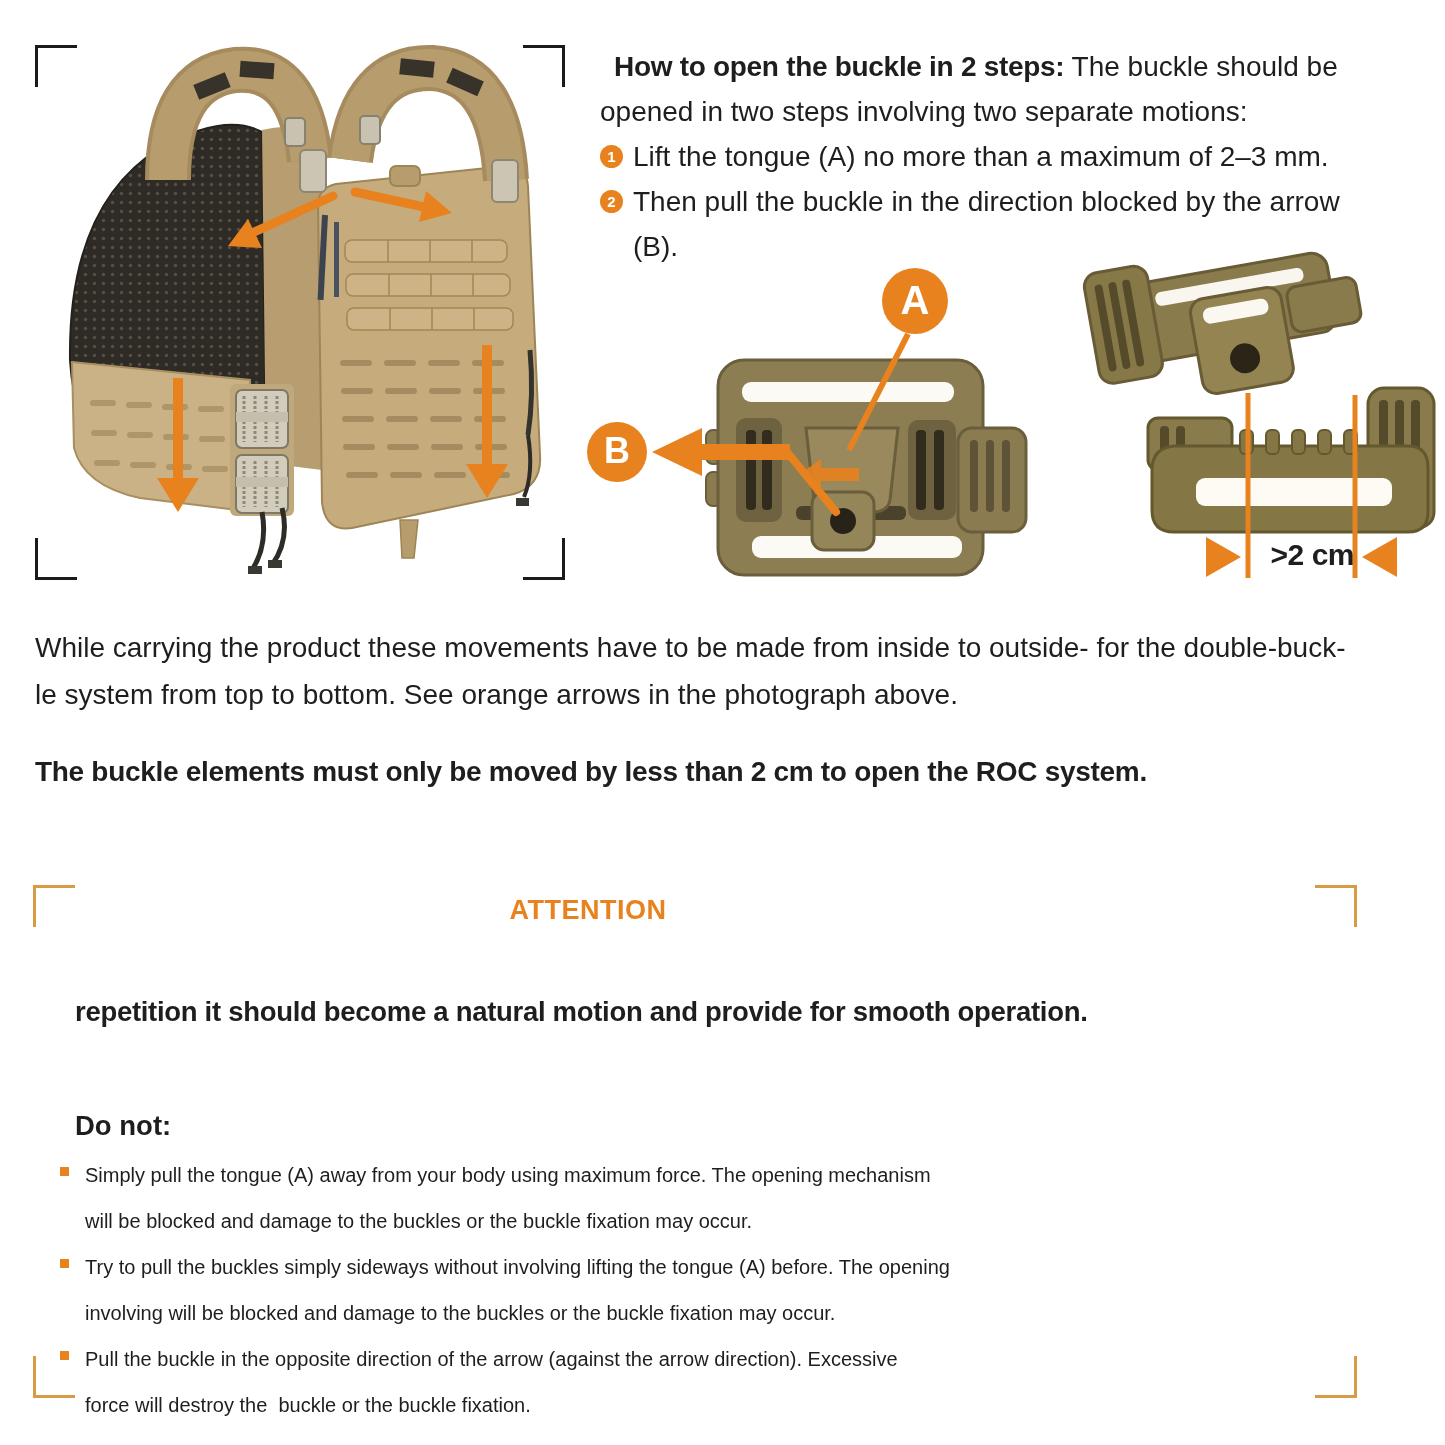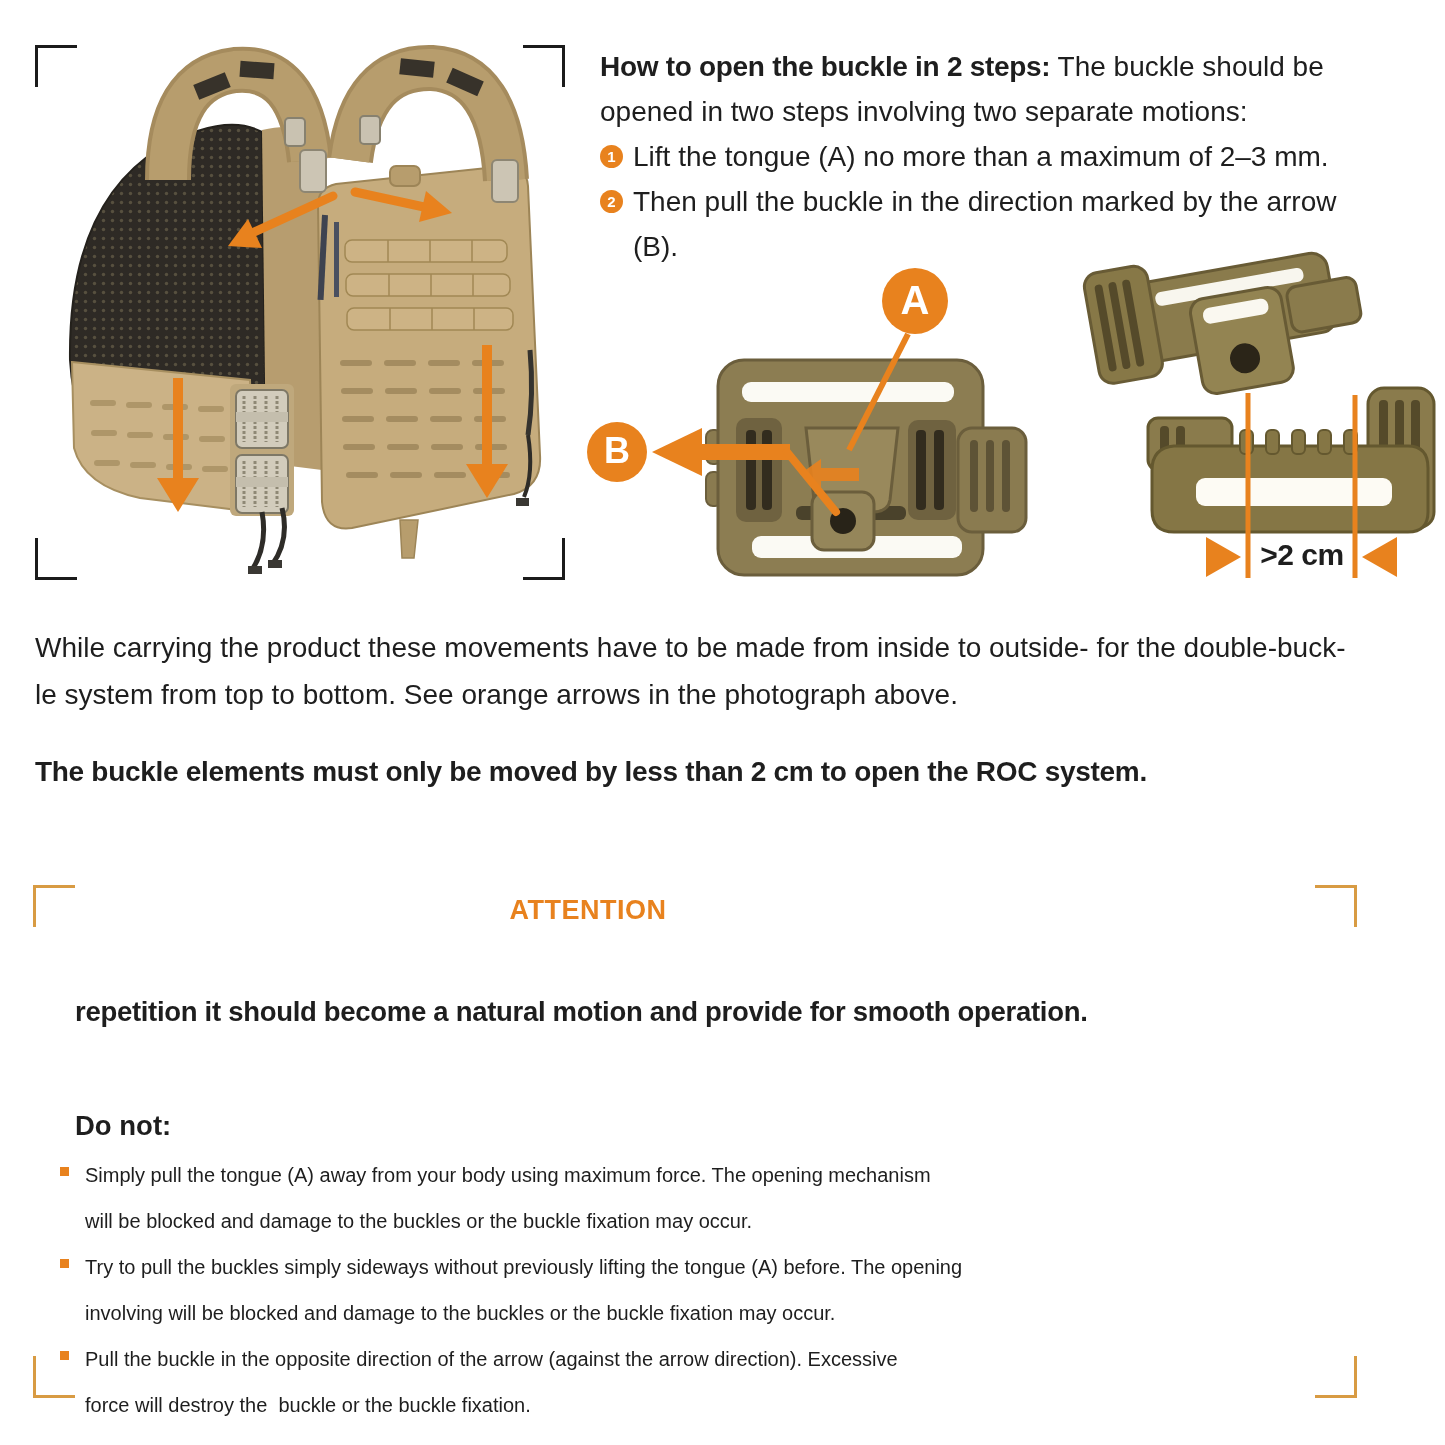--- a/index.html
+++ b/index.html
@@ -19,33 +19,33 @@
   .mark{position:absolute;width:42px;height:42px;}
   .mark.tl{border-top:3px solid;border-left:3px solid;}
   .mark.tr{border-top:3px solid;border-right:3px solid;}
   .mark.bl{border-bottom:3px solid;border-left:3px solid;}
   .mark.br{border-bottom:3px solid;border-right:3px solid;}
   .mark.black{border-color:#1B1B1B;}
   .mark.orange{border-color:var(--corner);}
   
   .intro{left:600px;top:44px;width:840px;font-size:28px;}
   .intro .row{height:45px;display:flex;align-items:center;}
-  .intro b{font-weight:bold;letter-spacing:-0.3px;}
+  .intro b{font-weight:bold;letter-spacing:-0.3px;margin-left:14px;}
   .stepnum{
     flex:0 0 auto;width:23px;height:23px;border-radius:50%;background:var(--accent);
     color:#fff;font-size:15px;font-weight:bold;text-align:center;line-height:23px;margin-right:10px;
   }
   .bcont{margin-left:33px;}
   
   .callout{
     border-radius:50%;background:var(--accent);color:#fff;font-weight:bold;text-align:center;
   }
   .callout.a{left:882px;top:268px;width:66px;height:66px;font-size:40px;line-height:64px;}
   .callout.b{left:587px;top:422px;width:60px;height:60px;font-size:36px;line-height:58px;}
-  .measure-label{left:1250px;top:538px;width:104px;text-align:center;font-size:30px;font-weight:bold;letter-spacing:-0.5px;}
+  .measure-label{left:1250px;top:538px;width:104px;text-align:right;font-size:30px;font-weight:bold;letter-spacing:-0.5px;}
   
   .para{left:35px;top:624px;font-size:28px;line-height:47px;}
   .boldline{left:35px;top:756px;font-size:28px;font-weight:bold;letter-spacing:-0.3px;}
   .attn-head{left:33px;top:895px;width:1110px;text-align:center;font-size:27px;font-weight:bold;color:var(--accent);letter-spacing:0.5px;}
   .warning{left:75px;top:988px;font-size:27.5px;font-weight:bold;line-height:48px;letter-spacing:-0.3px;}
   .donot-label{left:75px;top:1110px;font-size:27.5px;font-weight:bold;}
   .bullets{left:59px;top:1152px;width:1340px;font-size:20px;line-height:46px;}
   .bullet-item{position:relative;padding-left:26px;}
   .bullet-sq{position:absolute;left:1px;top:15px;width:9px;height:9px;background:var(--accent);}
   .accent-fill{fill:var(--accent);}
@@ -262,21 +262,21 @@
     <div class="row">
       <span class="line"><b>How to open the buckle in 2 steps:</b><span> The buckle should be</span></span>
     </div>
     <div class="row line">opened in two steps involving two separate motions:</div>
     <div class="row">
       <span class="stepnum">1</span>
       <span class="line">Lift the tongue (A) no more than a maximum of 2–3 mm.</span>
     </div>
     <div class="row">
       <span class="stepnum">2</span>
-      <span class="line">Then pull the buckle in the direction marked by the arrow</span>
+      <span class="line">Then pull the buckle in the direction blocked by the arrow</span>
     </div>
     <div class="row line bcont">(B).</div>
   </div>
 
   <div class="abs para">
     <div class="line">While carrying the product these movements have to be made from inside to outside- for the double-buck-</div>
     <div class="line">le system from top to bottom. See orange arrows in the photograph above.</div>
   </div>
   <div class="abs boldline line">The buckle elements must only be moved by less than 2 cm to open the ROC system.</div>
 
@@ -294,21 +294,21 @@
   <div class="abs donot-label line">Do not:</div>
 
   <div class="abs bullets">
     <div class="bullet-item">
       <span class="bullet-sq"></span>
       <div class="line">Simply pull the tongue (A) away from your body using maximum force. The opening mechanism</div>
       <div class="line">will be blocked and damage to the buckles or the buckle fixation may occur.</div>
     </div>
     <div class="bullet-item">
       <span class="bullet-sq"></span>
-      <div class="line">Try to pull the buckles simply sideways without previously lifting the tongue (A) before. The opening</div>
+      <div class="line">Try to pull the buckles simply sideways without involving lifting the tongue (A) before. The opening</div>
       <div class="line">involving will be blocked and damage to the buckles or the buckle fixation may occur.</div>
     </div>
     <div class="bullet-item">
       <span class="bullet-sq"></span>
       <div class="line">Pull the buckle in the opposite direction of the arrow (against the arrow direction). Excessive</div>
       <div class="line">force will destroy the  buckle or the buckle fixation.</div>
     </div>
   </div>
 
 </div>

